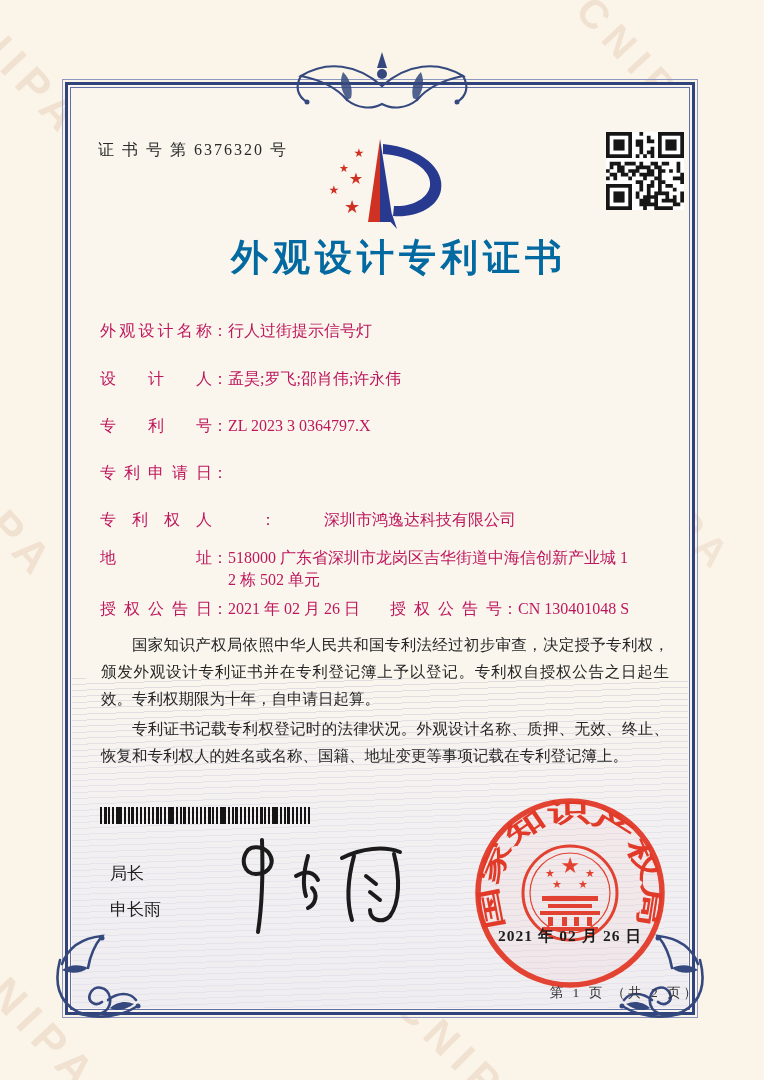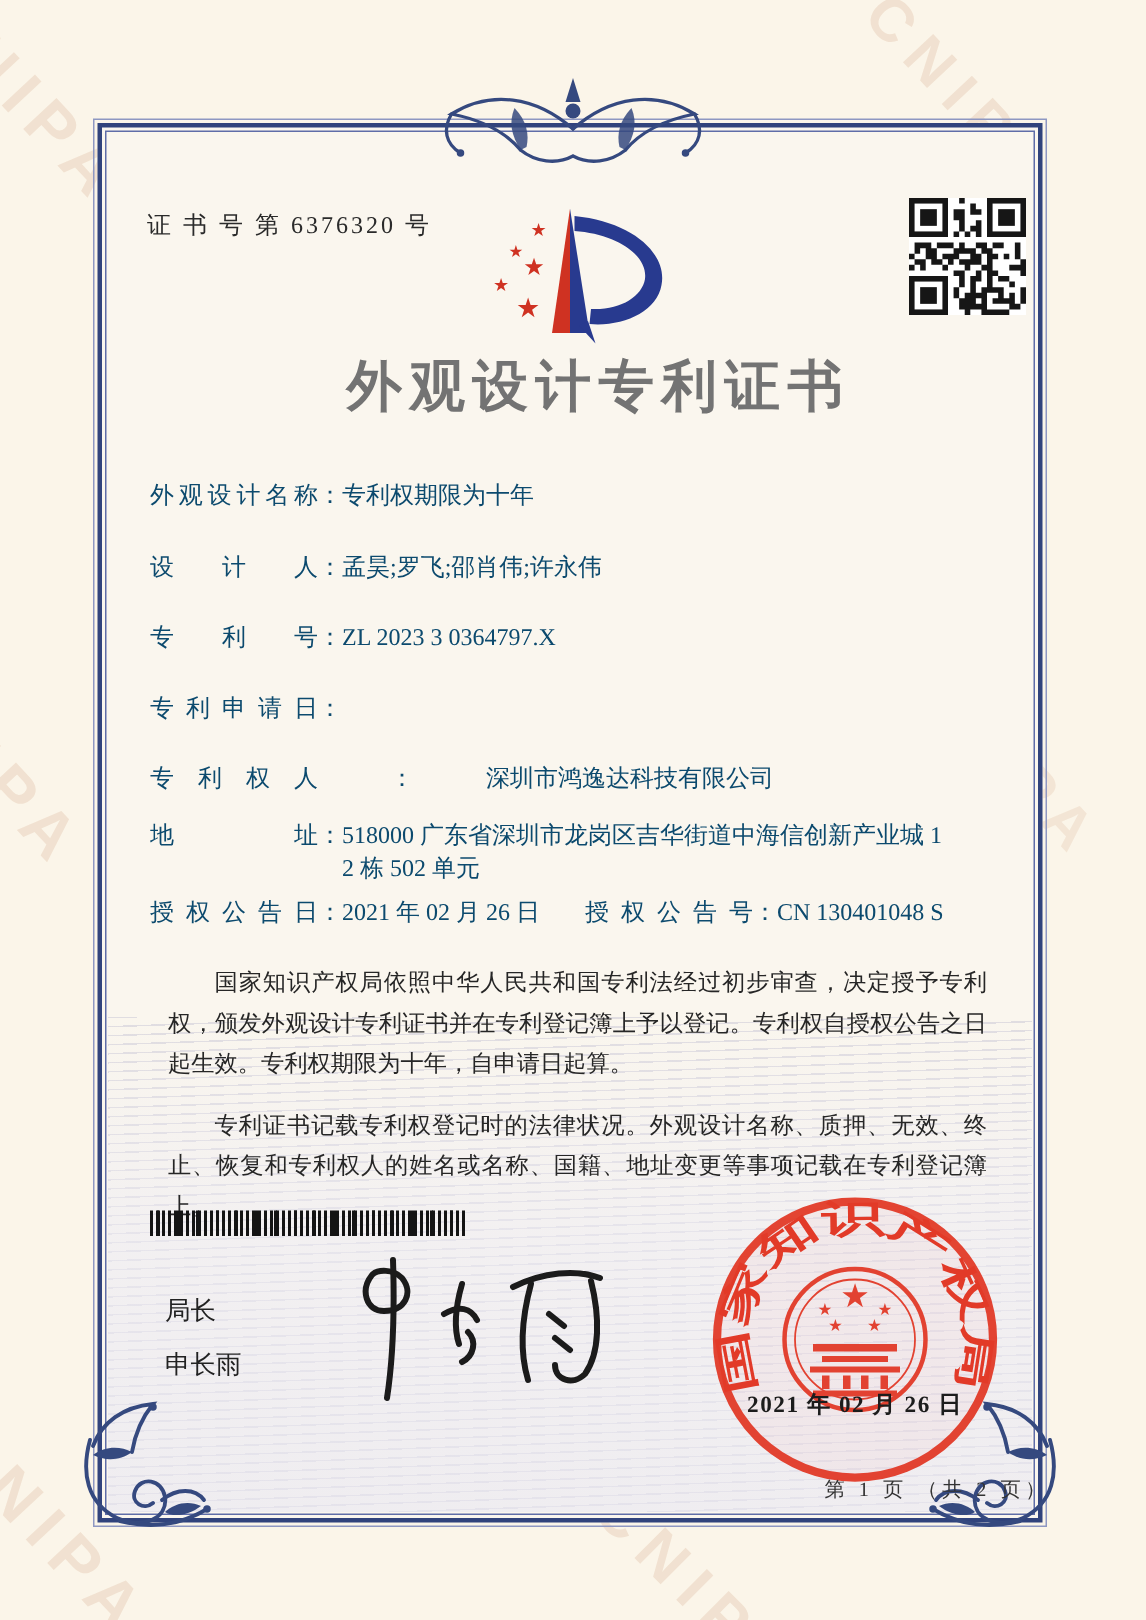--- a/index.html
+++ b/index.html
@@ -31,34 +31,34 @@
     position:absolute;left:4px;right:4px;bottom:4px;height:330px;
     background:
       linear-gradient(180deg, rgba(244,243,248,0) 0%, rgba(236,235,244,0.55) 45%, rgba(232,231,242,0.6) 100%),
       repeating-linear-gradient(178deg, rgba(120,120,172,0.20) 0px, rgba(120,120,172,0.20) 1px, rgba(120,120,172,0) 1px, rgba(120,120,172,0) 6px);
     pointer-events:none;
   }
   
   .cert-no{left:98px;top:140px;font-size:16px;letter-spacing:2px;color:#2a2a2a;}
   .logo{left:293px;top:130px;}
   .qr{left:606px;top:132px;width:78px;height:78px;background:#fff;}
-  .title{left:0;right:0;top:233px;text-align:center;font-size:37px;font-weight:700;letter-spacing:5px;color:#737373;padding-left:34px;}
-  
-  .fields{left:100px;top:320px;width:578px;font-size:16px;line-height:22px;color:#0c4a6e;}
+  .title{left:0;right:0;top:233px;text-align:center;font-size:37px;font-weight:700;letter-spacing:5px;color:#0369a1;padding-left:34px;}
+  
+  .fields{left:100px;top:320px;width:578px;font-size:16px;line-height:22px;color:#be185d;}
   .row{display:flex;align-items:flex-start;}
   .mb26{margin-bottom:26px;} .mb25{margin-bottom:25px;} .mb16{margin-bottom:16px;gap:48px;} .mb7{margin-bottom:7px;}
   .lbl{display:inline-block;width:112px;flex:none;text-align:justify;text-align-last:justify;overflow:hidden;height:22px;}
   .lbl::after{content:"";display:inline-block;width:100%;height:0;}
   .colon{flex:none;width:16px;}
   .val{flex:1;}
   .val-fixed{flex:none;width:162px;}
   .nowrap{white-space:nowrap;}
   
   .body-text{left:98px;top:628px;width:574px;font-size:15.5px;line-height:27px;color:#262626;text-align:justify;}
-  .body-text p{margin:14px;text-indent:2em;}
+  .body-text p{margin:3px;text-indent:2em;}
   
   .barcode{left:100px;top:807px;width:212px;height:17px;
     background-image:
       repeating-linear-gradient(90deg,#141414 0 2px,rgba(0,0,0,0) 2px 4px),
       repeating-linear-gradient(90deg,rgba(0,0,0,0) 0 5px,#141414 5px 7px,rgba(0,0,0,0) 7px 13px);
   }
   .sig-block{left:110px;top:862px;font-size:17px;color:#222;font-family:"Liberation Sans","DejaVu Sans",sans-serif;}
   .sig-block .t{margin-bottom:13px;}
   .sig-svg{left:212px;top:836px;}
   .seal{left:470px;top:793px;width:200px;height:200px;}
@@ -165,21 +165,21 @@
       <path id="qr-mods" d="M9 0h1v1h-1zM11 1h1v1h-1zM8 2h1v1h-1zM9 2h1v1h-1zM11 2h1v1h-1zM12 2h1v1h-1zM8 3h1v1h-1zM9 3h1v1h-1zM9 4h1v1h-1zM12 4h1v1h-1zM9 5h1v1h-1zM11 5h1v1h-1zM12 5h1v1h-1zM8 6h1v1h-1zM10 6h1v1h-1zM12 6h1v1h-1zM1 8h1v1h-1zM2 8h1v1h-1zM3 8h1v1h-1zM5 8h1v1h-1zM6 8h1v1h-1zM7 8h1v1h-1zM9 8h1v1h-1zM12 8h1v1h-1zM13 8h1v1h-1zM15 8h1v1h-1zM16 8h1v1h-1zM19 8h1v1h-1zM1 9h1v1h-1zM3 9h1v1h-1zM4 9h1v1h-1zM8 9h1v1h-1zM9 9h1v1h-1zM10 9h1v1h-1zM11 9h1v1h-1zM13 9h1v1h-1zM14 9h1v1h-1zM19 9h1v1h-1zM0 10h1v1h-1zM3 10h1v1h-1zM4 10h1v1h-1zM6 10h1v1h-1zM7 10h1v1h-1zM8 10h1v1h-1zM11 10h1v1h-1zM12 10h1v1h-1zM14 10h1v1h-1zM15 10h1v1h-1zM17 10h1v1h-1zM19 10h1v1h-1zM1 11h1v1h-1zM2 11h1v1h-1zM4 11h1v1h-1zM5 11h1v1h-1zM7 11h1v1h-1zM9 11h1v1h-1zM10 11h1v1h-1zM11 11h1v1h-1zM12 11h1v1h-1zM14 11h1v1h-1zM20 11h1v1h-1zM0 12h1v1h-1zM2 12h1v1h-1zM6 12h1v1h-1zM10 12h1v1h-1zM13 12h1v1h-1zM14 12h1v1h-1zM18 12h1v1h-1zM19 12h1v1h-1zM20 12h1v1h-1zM8 13h1v1h-1zM9 13h1v1h-1zM12 13h1v1h-1zM14 13h1v1h-1zM15 13h1v1h-1zM20 13h1v1h-1zM9 14h1v1h-1zM11 14h1v1h-1zM12 14h1v1h-1zM14 14h1v1h-1zM16 14h1v1h-1zM17 14h1v1h-1zM9 15h1v1h-1zM11 15h1v1h-1zM14 15h1v1h-1zM18 15h1v1h-1zM8 16h1v1h-1zM11 16h1v1h-1zM13 16h1v1h-1zM14 16h1v1h-1zM15 16h1v1h-1zM16 16h1v1h-1zM20 16h1v1h-1zM8 17h1v1h-1zM10 17h1v1h-1zM11 17h1v1h-1zM12 17h1v1h-1zM13 17h1v1h-1zM16 17h1v1h-1zM18 17h1v1h-1zM20 17h1v1h-1zM9 18h1v1h-1zM10 18h1v1h-1zM11 18h1v1h-1zM13 18h1v1h-1zM15 18h1v1h-1zM16 18h1v1h-1zM17 18h1v1h-1zM18 18h1v1h-1zM20 18h1v1h-1zM9 19h1v1h-1zM10 19h1v1h-1zM11 19h1v1h-1zM12 19h1v1h-1zM13 19h1v1h-1zM18 19h1v1h-1zM19 19h1v1h-1zM10 20h1v1h-1zM13 20h1v1h-1zM14 20h1v1h-1zM15 20h1v1h-1zM16 20h1v1h-1zM17 20h1v1h-1z"></path>
     </g>
   </svg>
 
   <div class="abs title">外观设计专利证书</div>
 
   <div class="abs fields">
     <div class="row mb26">
       <span class="lbl">外观设计名称</span>
         <span class="colon">：</span>
-      <span class="val">专利权期限为十年</span>
+      <span class="val">行人过街提示信号灯</span>
     </div>
     <div class="row mb25">
       <span class="lbl">设计人</span>
         <span class="colon">：</span>
       <span class="val">孟昊;罗飞;邵肖伟;许永伟</span>
     </div>
     <div class="row mb25">
       <span class="lbl">专利号</span>
         <span class="colon">：</span>
       <span class="val">ZL 2023 3 0364797.X</span>

